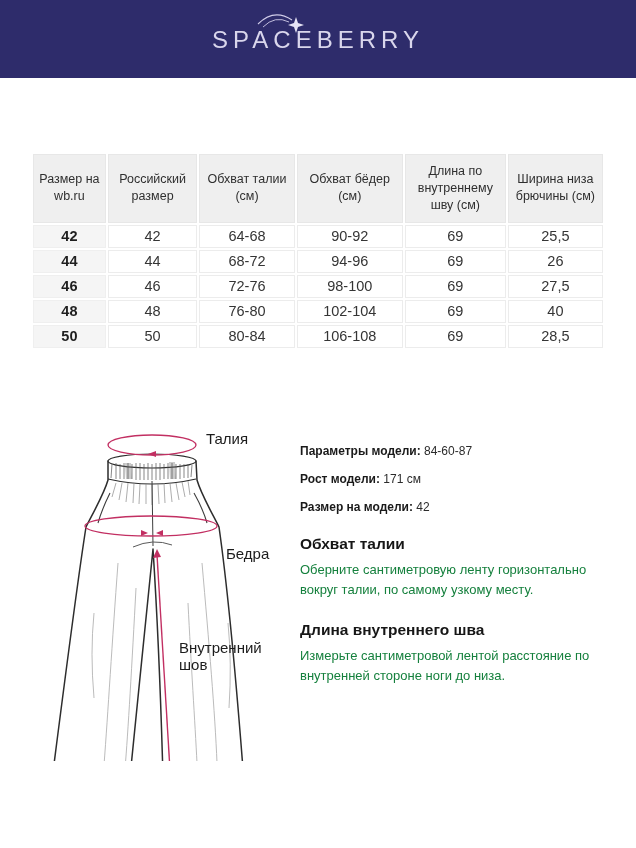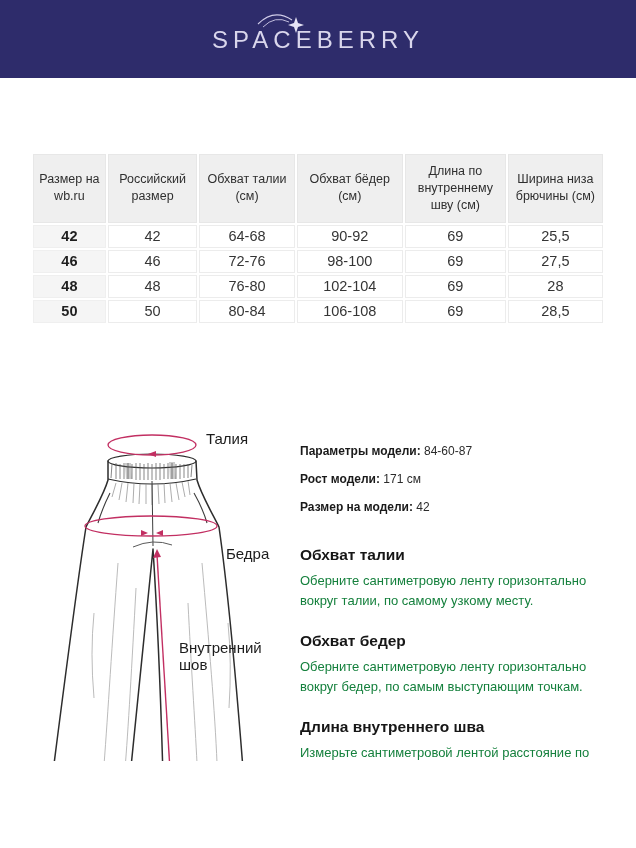--- a/index.html
+++ b/index.html
@@ -48,21 +48,21 @@
   .lbl-waist{left:206px;top:22px;}
   .lbl-hips{left:226px;top:101px;margin-top:36px;}
   .lbl-inseam{left:179px;top:231px;width:110px;}
   .lbl-hem{left:38px;top:381px;}
   
   .info-col{position:absolute;left:300px;top:437px;width:316px;}
   .model-line{font-size:12px;line-height:28px;color:#222;}
   .model-line .lab{font-weight:700;color:#1a1a1a;}
   .model-line .val{font-weight:400;color:#2b2b2b;}
   .guide{margin-top:22px;}
-  .guide:first-of-type{margin-top:25px;}
+  .guide:first-of-type{margin-top:14px;}
   .guide h3{font-size:15.5px;font-weight:700;color:#161616;margin-bottom:7px;}
   .guide p{font-size:13px;line-height:1.5;color:#15803d;}
 </style>
 </head>
 <body>
 
 <div class="page">
 
   <header class="brand-header">
     <svg class="star-svg" width="54" height="32" viewBox="0 0 54 32">
@@ -95,34 +95,42 @@
     <tbody>
       <tr>
         <td class="first">42</td>
         <td>42</td>
         <td>64-68</td>
         <td>90-92</td>
         <td>69</td>
         <td>25,5</td>
       </tr>
       <tr>
+        <td class="first">44</td>
+        <td>44</td>
+        <td>68-72</td>
+        <td>94-96</td>
+        <td>69</td>
+        <td>26</td>
+      </tr>
+      <tr>
         <td class="first">46</td>
         <td>46</td>
         <td>72-76</td>
         <td>98-100</td>
         <td>69</td>
         <td>27,5</td>
       </tr>
       <tr>
         <td class="first">48</td>
         <td>48</td>
         <td>76-80</td>
         <td>102-104</td>
         <td>69</td>
-        <td>28</td>
+        <td>40</td>
       </tr>
       <tr>
         <td class="first">50</td>
         <td>50</td>
         <td>80-84</td>
         <td>106-108</td>
         <td>69</td>
         <td>28,5</td>
       </tr>
     </tbody>
@@ -198,22 +206,18 @@
     <div class="model-line">
       <span class="lab">Размер на модели:</span>
       <span class="val">42</span>
     </div>
 
     <section class="guide">
       <h3>Обхват талии</h3>
       <p>Оберните сантиметровую ленту горизонтально вокруг талии, по самому узкому месту.</p>
     </section>
     <section class="guide">
-      <h3>Обхват бедер</h3>
-      <p>Оберните сантиметровую ленту горизонтально вокруг бедер, по самым выступающим точкам.</p>
-    </section>
-    <section class="guide">
       <h3>Длина внутреннего шва</h3>
       <p>Измерьте сантиметровой лентой расстояние по внутренней стороне ноги до низа.</p>
     </section>
   </div>
 
 </div>
 
 </body></html>

